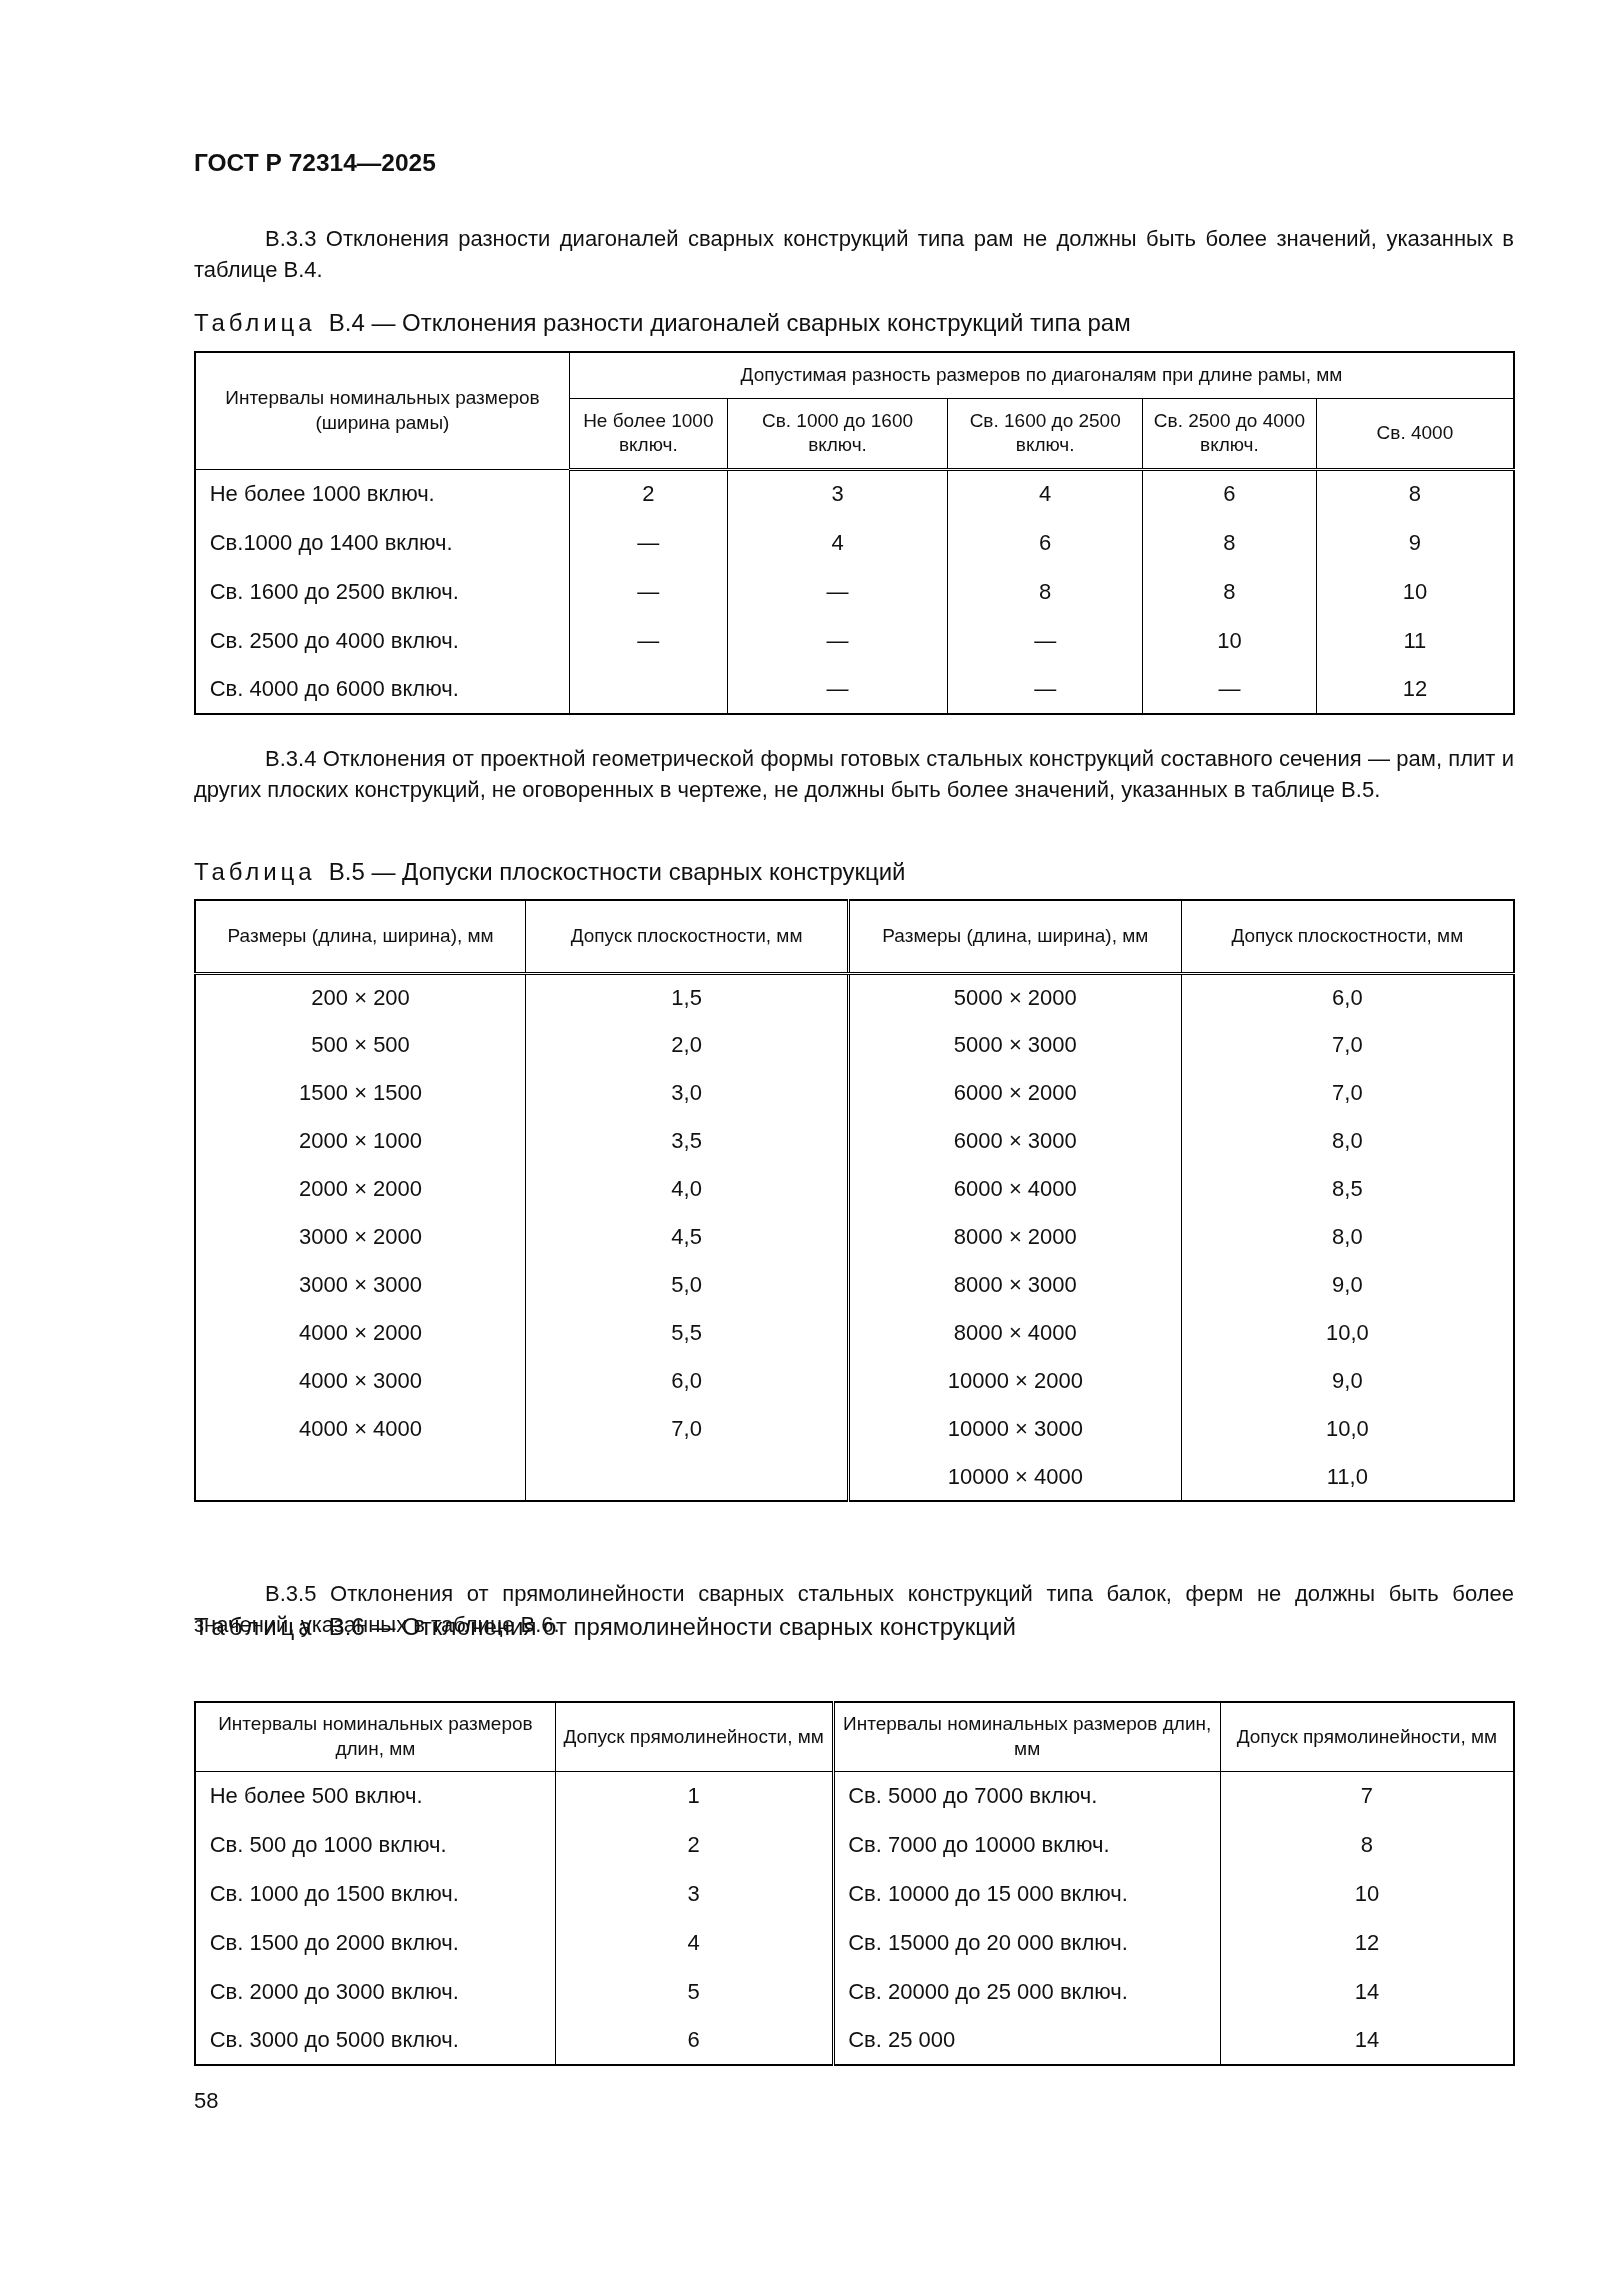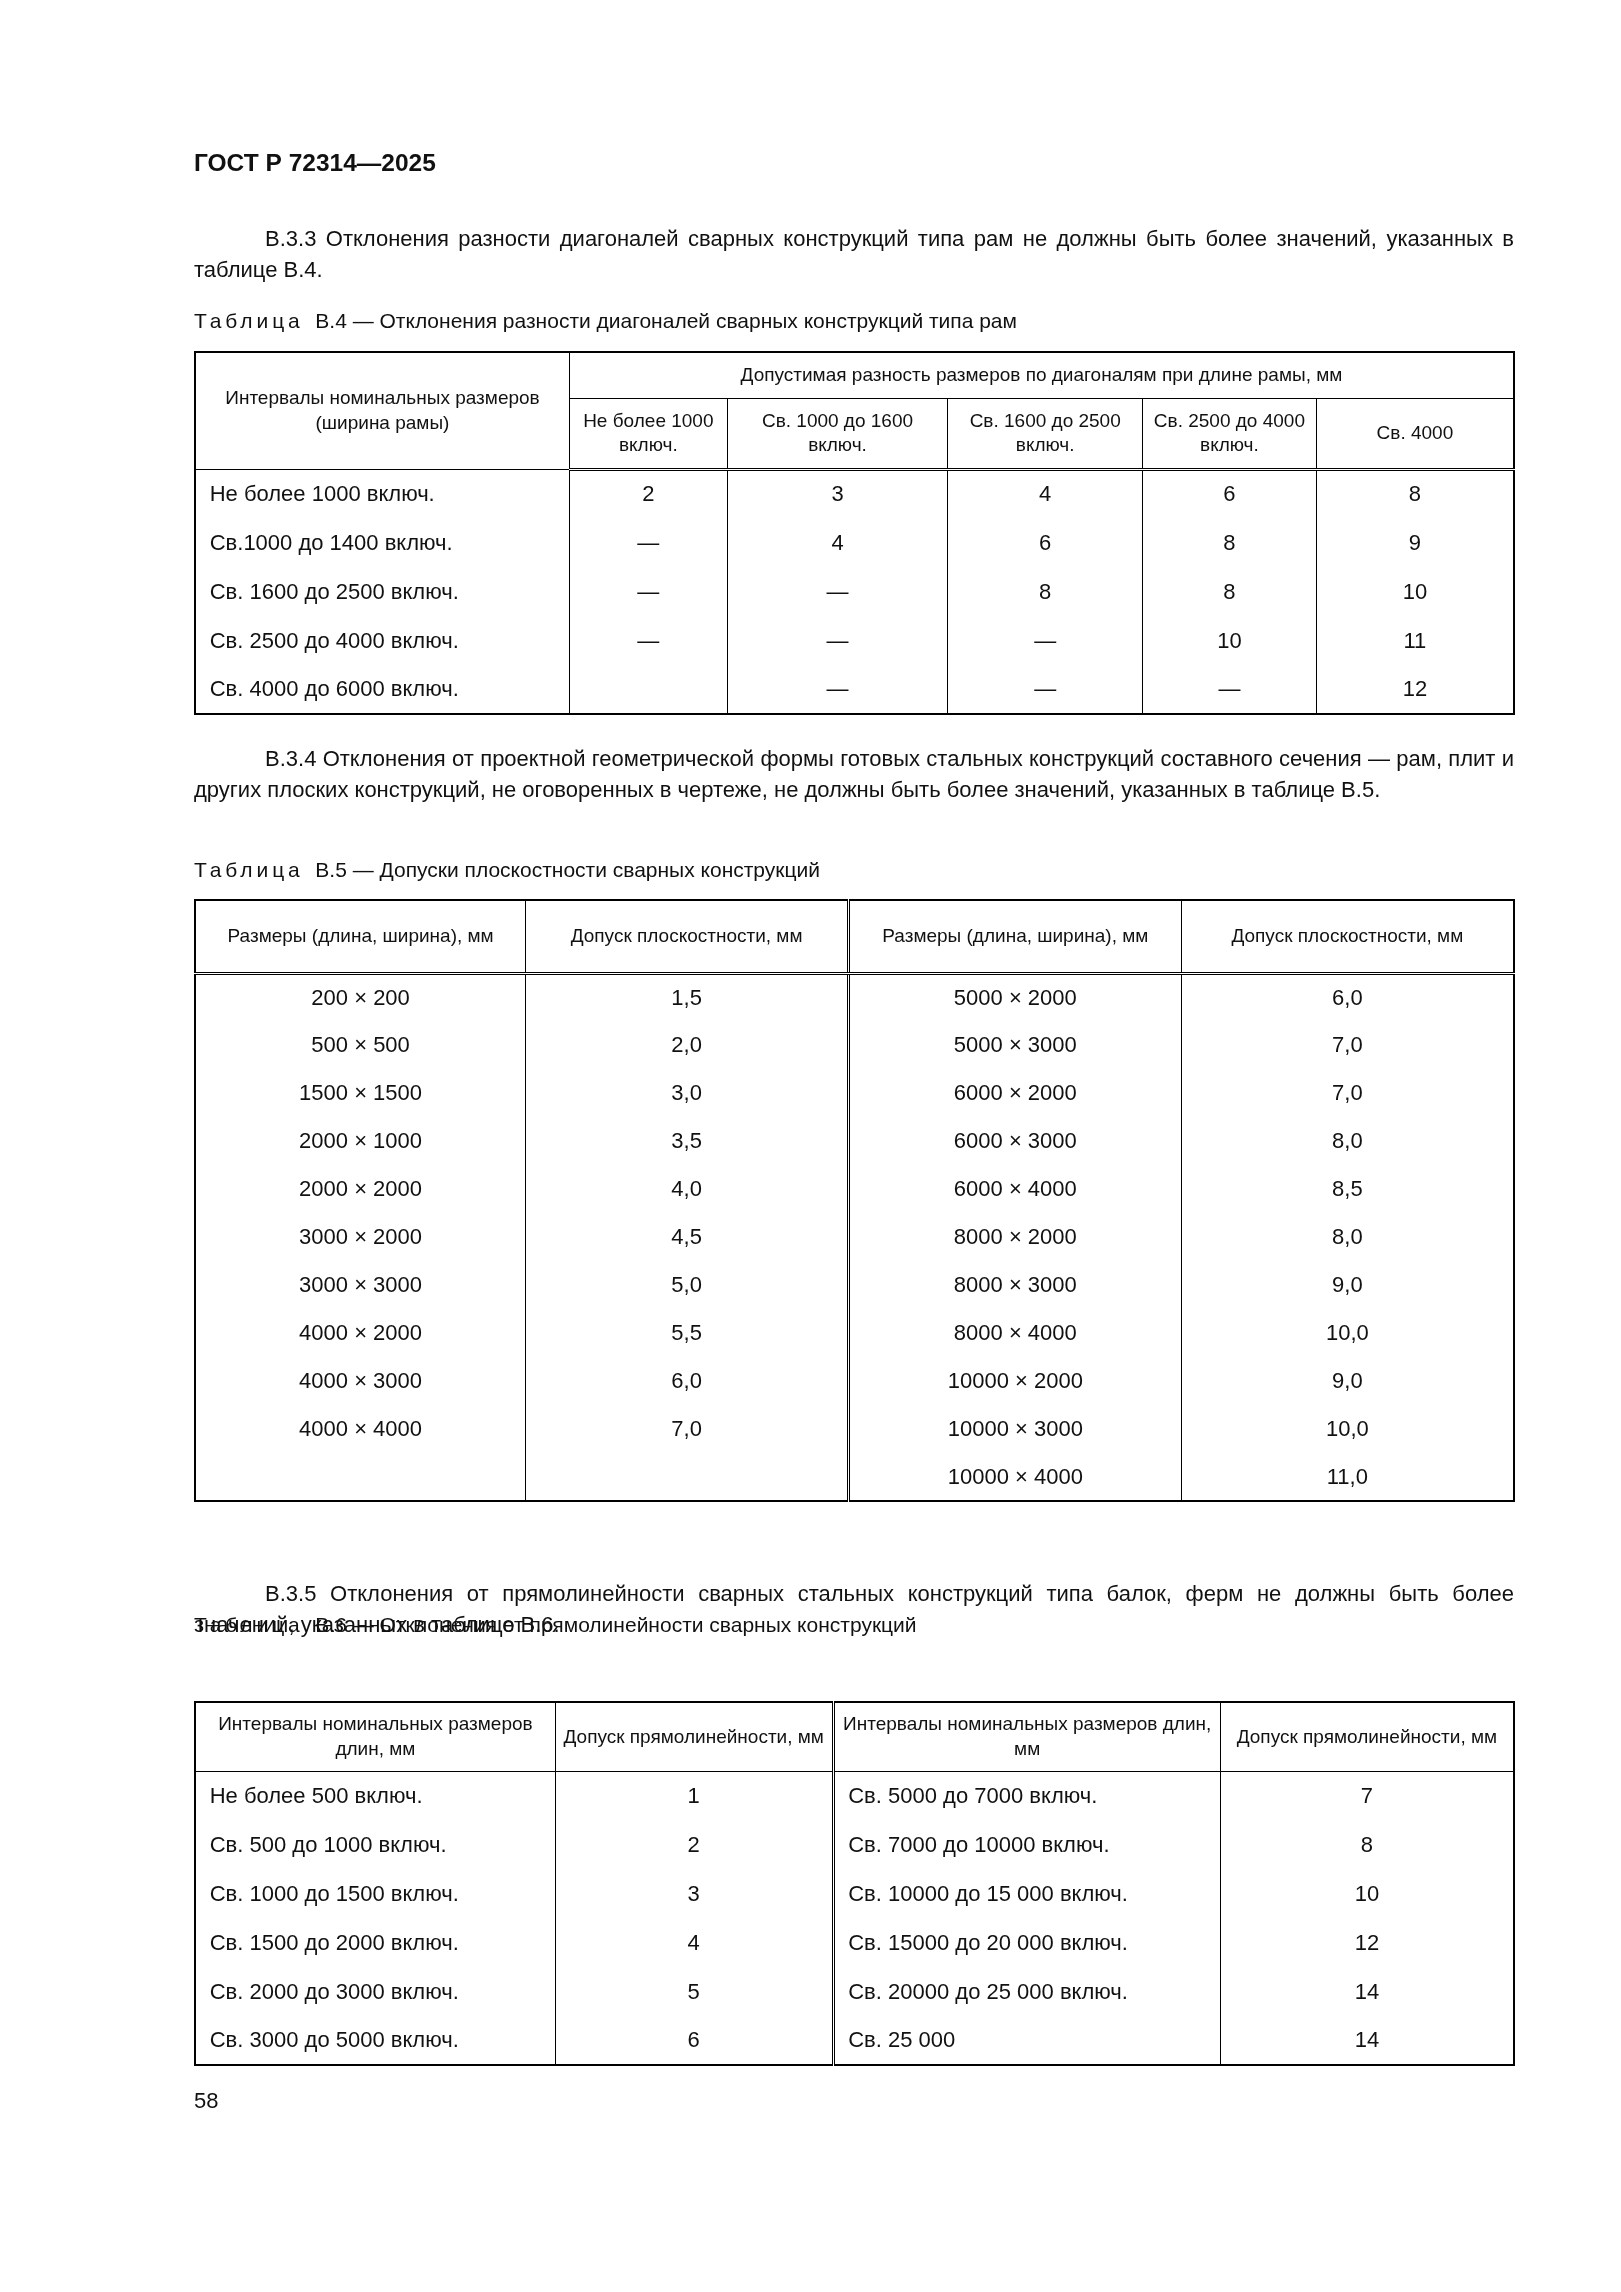--- a/index.html
+++ b/index.html
@@ -1,21 +1,21 @@
 <!DOCTYPE html>
 <html><head>
 <meta charset="utf-8">
 <style>
   html, body { margin: 0; padding: 0; background: #ffffff; }
   body { width: 1621px; height: 2293px; position: relative; font-family: "Liberation Sans", sans-serif; color: #111; }
   .page { position: absolute; left: 194px; top: 0; width: 1320px; }
   .doc-header { position: absolute; top: 149px; left: 0; font-size: 24.5px; font-weight: bold; }
   .para { position: absolute; left: 0; width: 1320px; font-size: 22px; line-height: 31px; text-align: justify; }
   .para .indent { display: inline-block; width: 71px; }
-  .caption { position: absolute; left: 0; font-size: 21px; }
+  .caption { position: absolute; left: 0; font-size: 24px; }
   .caption .spaced { letter-spacing: 3.9px; }
   table { position: absolute; left: 0; width: 1321px; border-collapse: collapse; border: 2.9px solid #000; font-size: 22px; }
   th { font-weight: normal; font-size: 19px; line-height: 24.5px; border: 1.5px solid #000; text-align: center; vertical-align: middle; padding: 3.9px 5.9px; }
   td { border-left: 1.5px solid #000; border-right: 1.5px solid #000; text-align: center; vertical-align: middle; padding: 0 9.8px; }
   td.left { text-align: left; padding-left: 13.7px; }
   thead tr.last th { border-bottom: 3.9px double #000; }
   .dbl-l { border-left: 3.9px double #000 !important; }
   .page-num { position: absolute; top: 2088px; left: 0; font-size: 22px; }
 </style>
 </head>

